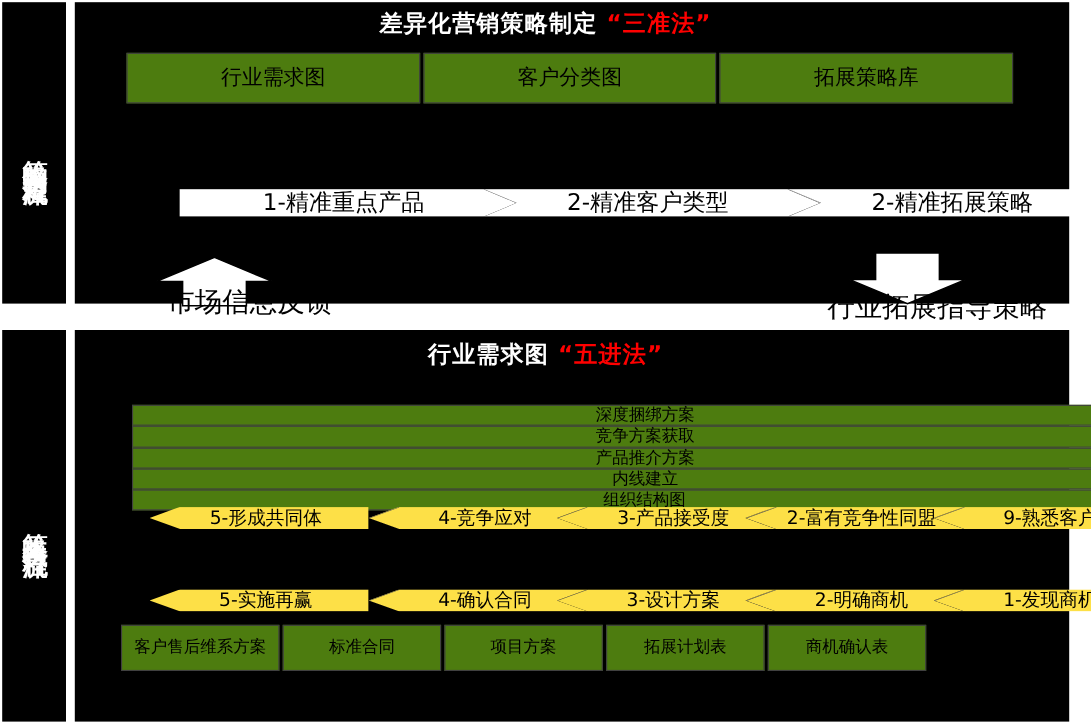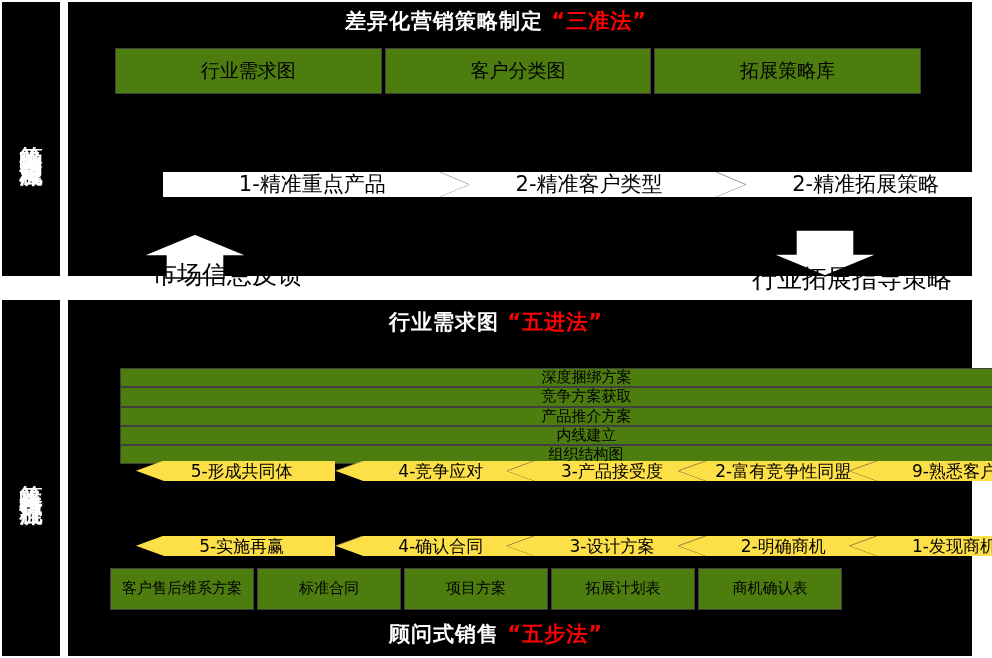--- a/index.html
+++ b/index.html
@@ -216,24 +216,20 @@
   <div class="panel-title" id="title-top">
     <span>差异化营销策略制定</span>
     <span class="hl">“三准法”</span>
   </div>
 
   <div class="panel-title" id="title-mid">
     <span>行业需求图</span>
     <span class="hl">“五进法”</span>
   </div>
 
-  <div class="panel-title" id="title-bottom">
-    <span>顾问式销售</span>
-    <span class="hl">“五步法”</span>
-  </div>
 
   <div class="boxrow" id="row-top-boxes">
     <div class="labelbox">行业需求图</div>
     <div class="labelbox">客户分类图</div>
     <div class="labelbox">拓展策略库</div>
   </div>
 
   <div class="chevrow" id="chev-top">
     <div class="chev-r first">
       <span>1-精准重点产品</span>

